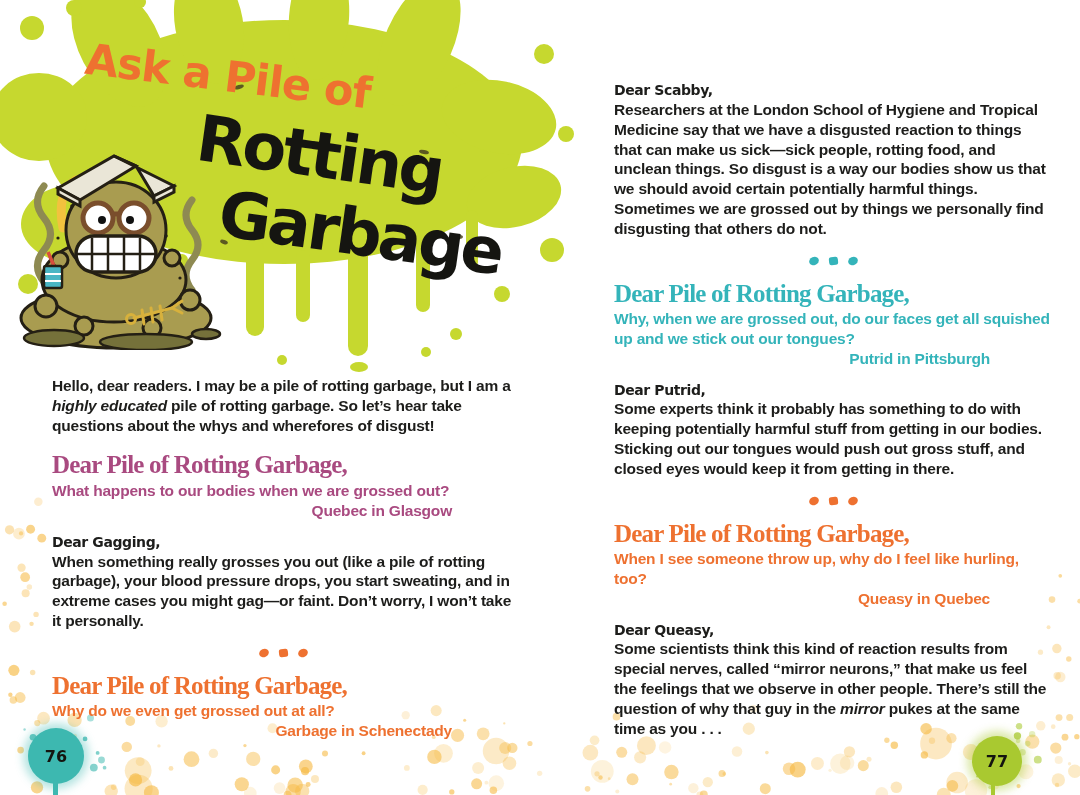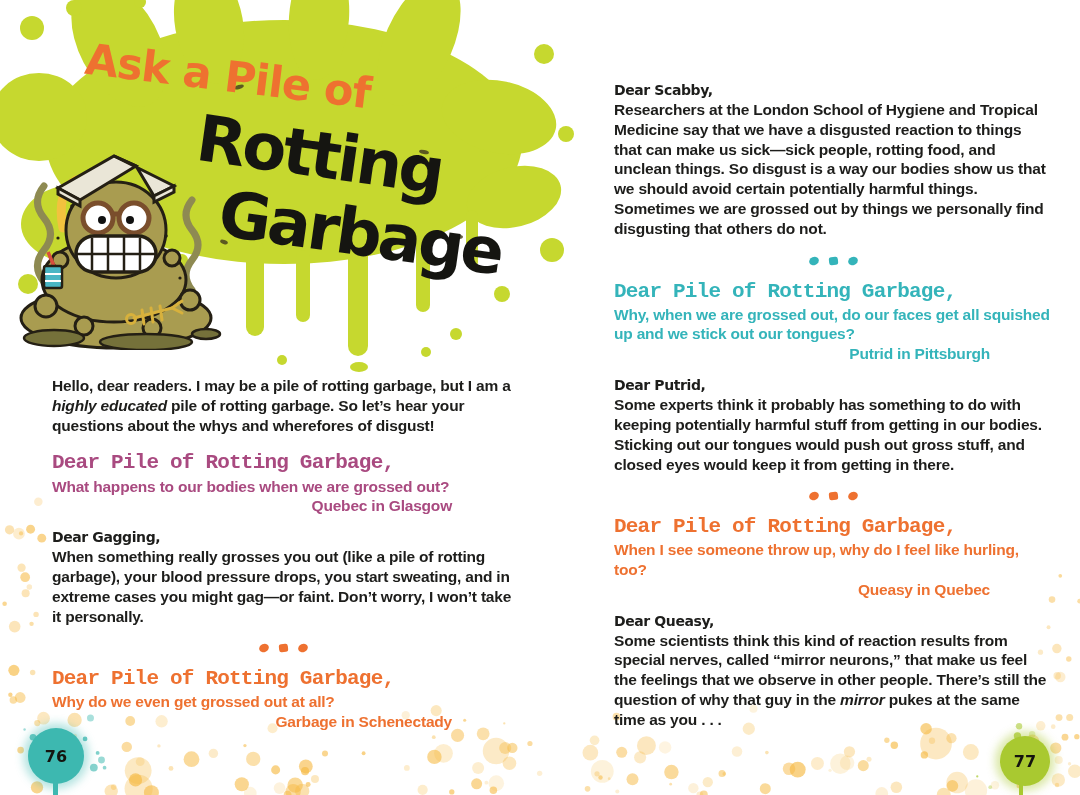--- a/index.html
+++ b/index.html
@@ -25,21 +25,21 @@
   }
   .t-l1 { left:196px; top:118px; }
   .t-l2 { left:218px; top:196px; }
   
   .col { position:absolute; z-index:2; font-size:15.5px; line-height:1.28; letter-spacing:-0.2px; font-weight:bold; }
   #col-left  { left:52px;  top:376px; width:462px; }
   #col-right { left:614px; top:82px;  width:438px; }
   .intro { margin-bottom:16px; }
   em { font-style:italic; }
   .qa-heading {
-    font-family:Liberation Mono, monospace; font-size:21px; line-height:1.1;
+    font-family:Liberation Serif, serif; font-size:25px; line-height:1.1;
     letter-spacing:-0.8px; margin-bottom:2px;
   }
   .qa { margin-top:10px; }
   .qa-signature { text-align:right; padding-right:62px; }
   .reply { margin-top:13px; }
   .reply-name { font-family:"DejaVu Sans", sans-serif; font-size:14px; letter-spacing:-0.4px; }
   .c-magenta { color:var(--heading-magenta); }
   .c-orange  { color:var(--heading-orange); }
   .c-teal    { color:var(--heading-teal); }
   .dots { text-align:center; margin:11px 0 5px 0; }
@@ -51,21 +51,21 @@
   
   .badge {
     position:absolute; z-index:4; border-radius:50%;
     display:flex; align-items:center; justify-content:center;
     font-family:"DejaVu Sans", sans-serif; font-weight:bold; font-size:16px; color:#14140f;
   }
   #badge-76 { left:28px; top:728px; width:56px; height:56px;
     background:var(--badge-76-teal); box-shadow:0 0 9px 5px rgba(61,184,176,.38); }
   #badge-76::after { content:""; position:absolute; left:25px; top:52px; width:5px; height:26px;
     background:var(--badge-76-teal); border-radius:3px; }
-  #badge-77 { left:1000px; top:736px; width:50px; height:50px;
+  #badge-77 { left:972px; top:736px; width:50px; height:50px;
     background:var(--badge-77-green); box-shadow:0 0 9px 5px rgba(169,201,48,.42); }
   #badge-77::after { content:""; position:absolute; left:19px; top:46px; width:4px; height:16px;
     background:var(--badge-77-green); border-radius:3px; }
 </style>
 </head>
 <body>
 
 <svg id="spatter-svg" width="1080" height="795">
     <circle cx="272.53278876654804" cy="728.2015697229228" r="5.040968387620524" fill="#f6b942" opacity="0.26127713299356403"></circle>
     <circle cx="405.71301287971437" cy="715.2189599261111" r="4.130969001213089" fill="#f6b942" opacity="0.2092300018761307"></circle>
@@ -353,21 +353,21 @@
   </g>
 </svg>
 
 <div class="title-wrap">
   <div class="t-kicker">Ask a Pile of</div>
   <div class="t-line t-l1">Rotting</div>
   <div class="t-line t-l2">Garbage</div>
 </div>
 
 <div class="col" id="col-left">
-  <p class="intro"><span>Hello, dear readers. I may be a pile of rotting garbage, but I am a </span><em>highly educated</em><span> pile of rotting garbage. So let’s hear your questions about the whys and wherefores of disgust!</span></p>
+  <p class="intro"><span>Hello, dear readers. I may be a pile of rotting garbage, but I am a </span><em>highly educated</em><span> pile of rotting garbage. So let’s hear take questions about the whys and wherefores of disgust!</span></p>
 
   <div class="qa c-magenta">
     <h3 class="qa-heading">Dear Pile of Rotting Garbage,</h3>
     <p class="qa-question">What happens to our bodies when we are grossed out?</p>
     <p class="qa-signature">Quebec in Glasgow</p>
   </div>
 
   <div class="reply">
     <p class="reply-name">Dear Gagging,</p>
     <p class="reply-body"><span>When something really grosses you out (like a pile of rotting garbage), your blood pressure drops, you start sweating, and in extreme cases you might gag—or faint. Don’t worry, I won’t take it personally.</span></p>

